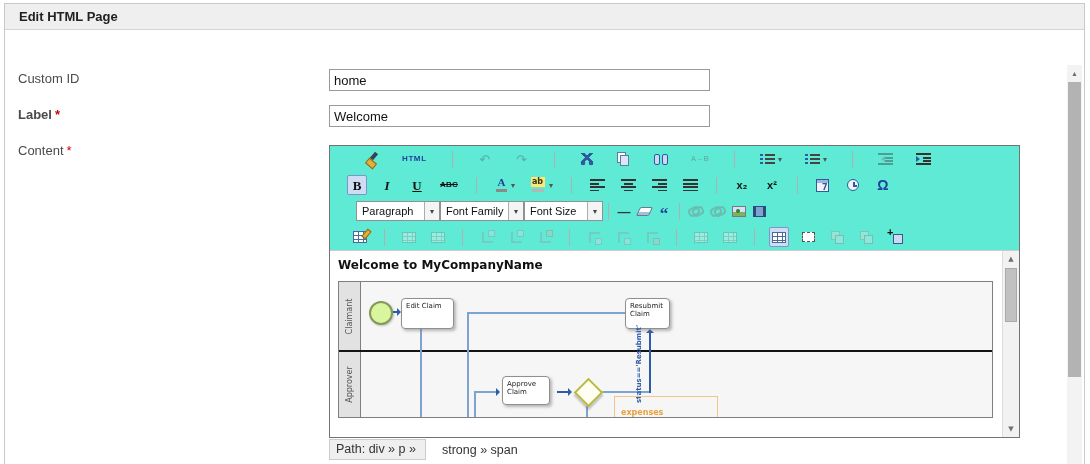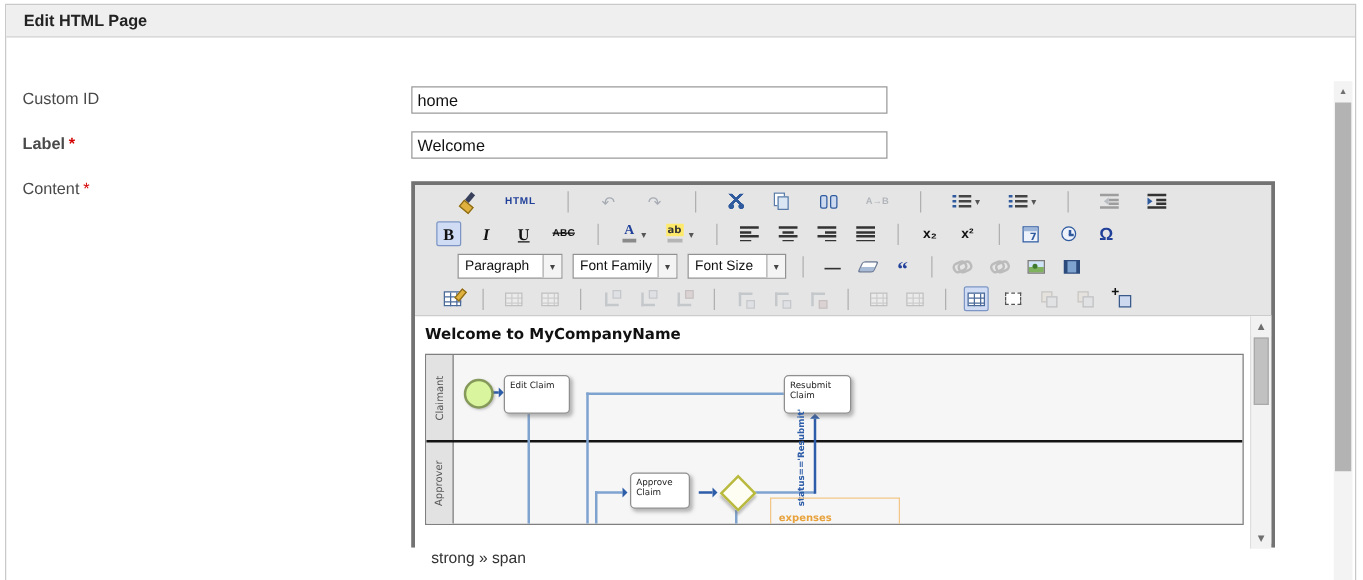--- a/index.html
+++ b/index.html
@@ -4,25 +4,25 @@
 <style>
   html,body{margin:0;padding:0;background:#fff;font-family:"Liberation Sans",sans-serif;}
   .stage{position:relative;width:1090px;height:464px;overflow:hidden;background:#fff;}
   .panel{position:absolute;left:4px;top:3px;width:1081px;height:470px;border:1px solid #c9c9c9;background:#fff;box-sizing:border-box;}
   .panel-header{height:25px;background:#efefef;border-bottom:1px solid #d4d4d4;}
   .panel-title{display:block;padding-left:14px;line-height:25px;font-size:13px;font-weight:bold;color:#222;}
   .form-label{position:absolute;left:18px;font-size:13px;color:#4a4a4a;height:16px;white-space:nowrap;}
   .req{color:#d40000;margin-left:3px;}
   .text-input{position:absolute;left:329px;width:381px;height:22px;box-sizing:border-box;border:1px solid #9a9a9a;font-family:"Liberation Sans",sans-serif;font-size:13px;padding:0 0 0 4px;color:#111;background:#fff;outline:none;}
   
-  .editor{position:absolute;left:329px;top:145px;width:691px;height:293px;box-sizing:border-box;border:3px solid #737373;background:#e5e5e5;}
+  .editor{position:absolute;left:329px;top:145px;width:691px;height:293px;box-sizing:border-box;border:1px solid #737373;background:#5eead4;}
   .tb{display:flex;align-items:center;height:26px;box-sizing:border-box;}
   .tb.r0{gap:17px;padding-left:32px;}
   .tb.r1{gap:10px;padding-left:17px;}
-  .tb.r2{gap:8px;padding-left:34px;align-items:center;}
+  .tb.r2{padding-left:26px;align-items:center;}
   .tb.r3{gap:9px;padding-left:20px;}
   .tb-sep{width:1px;height:17px;background:#b0b0b0;margin:0 5px;flex:none;}
   .tb-btn{height:20px;min-width:20px;display:flex;align-items:center;justify-content:center;flex:none;position:relative;box-sizing:border-box;padding:0 2px;border:1px solid transparent;}
   .tb-btn.active{background:#cfdcf3;border:1px solid #7d96c5;border-radius:2px;}
   .tb-btn.disabled{opacity:.4;filter:grayscale(70%);}
   .dd{font-size:8px;color:#555;margin-left:3px;}
   .glyph{font-size:13px;color:#2f5a9e;line-height:1;}
   .glyph.fmt{font-family:"Liberation Serif",serif;font-weight:bold;color:#111;font-size:13px;}
   .glyph.it{font-style:italic;}
   .glyph.un{text-decoration:underline;}
@@ -390,21 +390,21 @@
         <i class="ah ah-r" style="left:229px;top:106px;"></i>
         <i class="ln" style="left:261px;top:109px;width:50px;height:2px;"></i>
         <i class="ln dk" style="left:310px;top:51px;width:2px;height:60px;"></i>
         <i class="ah ah-u" style="left:307px;top:47px;"></i>
         <i class="ln" style="left:247px;top:124px;width:2px;height:11px;"></i>
 
         <div class="dg-start"></div>
         <div class="dg-node" style="left:62px;top:16px;width:53px;height:31px;">
           <span>Edit Claim</span>
         </div>
-        <div class="dg-node" style="left:286px;top:16px;width:54px;height:31px;">
+        <div class="dg-node" style="left:286px;top:16px;width:45px;height:31px;">
           <span>Resubmit Claim</span>
         </div>
         <div class="dg-node" style="left:163px;top:94px;width:48px;height:29px;">
           <span>Approve Claim</span>
         </div>
         <div class="dg-diamond"></div>
 
         <div class="dg-cond">
           <span>status=='Resubmit'</span>
         </div>
@@ -415,20 +415,21 @@
 
       <div class="ed-sb">
         <div class="sb-btn up">▲</div>
         <div class="ed-thumb"></div>
         <div class="sb-btn down">▼</div>
       </div>
     </div>
   </div>
 
   <div class="pathbar">
+    <span class="path-box">Path: div » p »</span>
     <span class="path-rest">strong » span</span>
   </div>
 
   <div class="pg-sb">
     <div class="pg-up">▲</div>
     <div class="pg-thumb"></div>
   </div>
 </div>
 
 </body></html>

